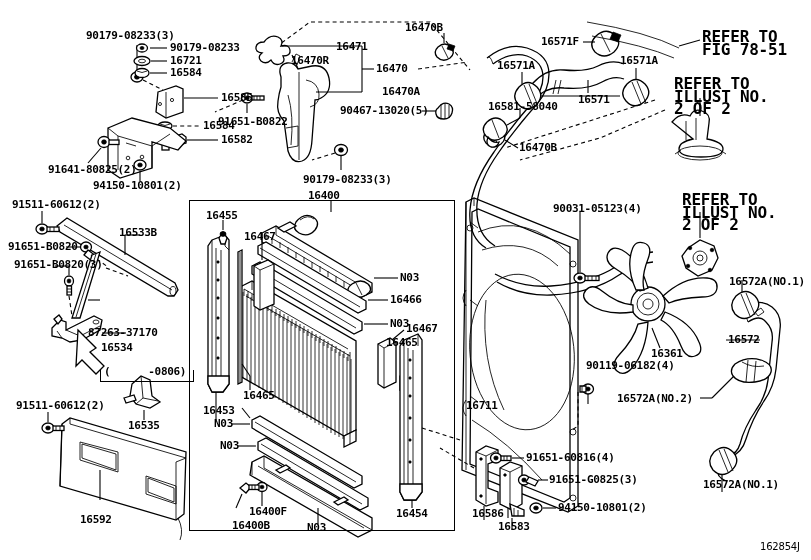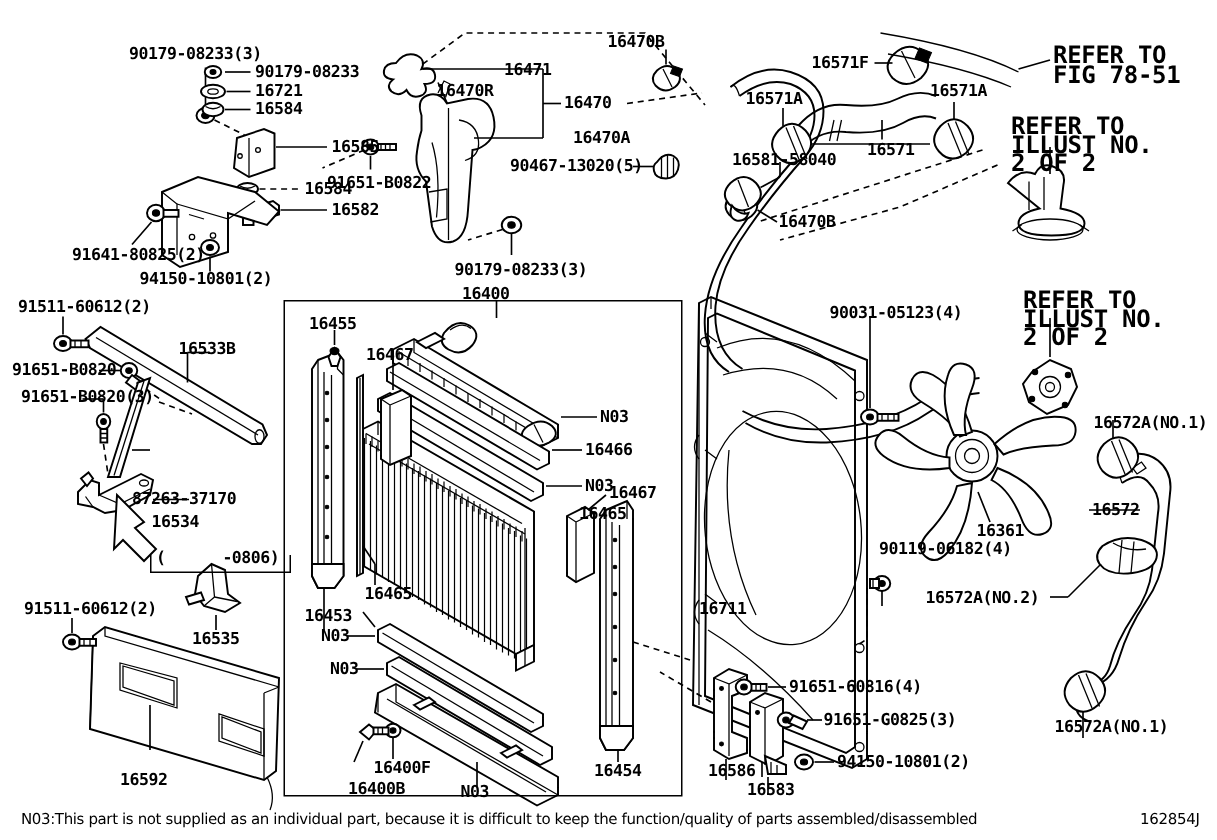--- a/index.html
+++ b/index.html
@@ -548,16 +548,15 @@
   <div class="lbl" style="left:728px;top:334px;">16572</div>
   <div class="lbl" style="left:617px;top:393px;">16572A(NO.2)</div>
   <div class="lbl" style="left:703px;top:479px;">16572A(NO.1)</div>
 
   <div class="lbl" style="left:526px;top:452px;">91651-60816(4)</div>
   <div class="lbl" style="left:549px;top:474px;">91651-G0825(3)</div>
   <div class="lbl" style="left:558px;top:502px;">94150-10801(2)</div>
   <div class="lbl" style="left:472px;top:508px;">16586</div>
   <div class="lbl" style="left:498px;top:521px;">16583</div>
 
-  <div class="footnote">N03:This part is not supplied as an individual part, because it is difficult to keep the function/quality of parts assembled/disassembled</div>
   <div class="diagid">162854J</div>
 
 </div>
 
 </body></html>

